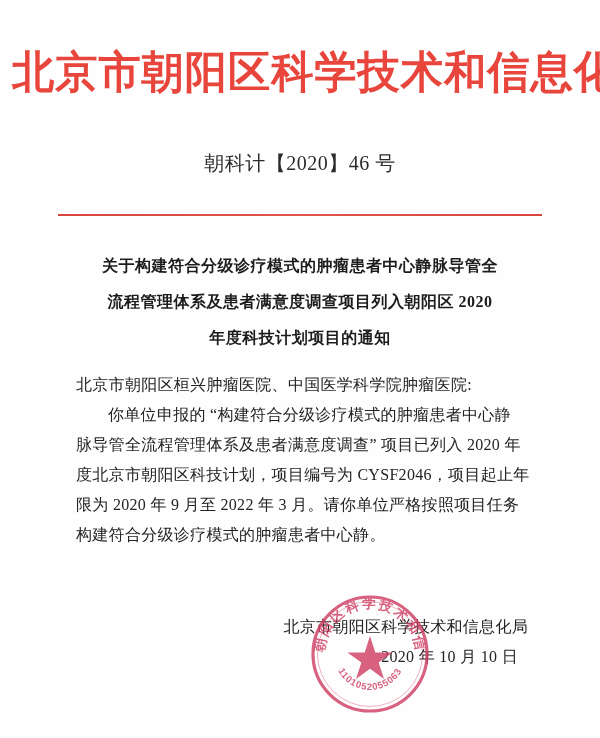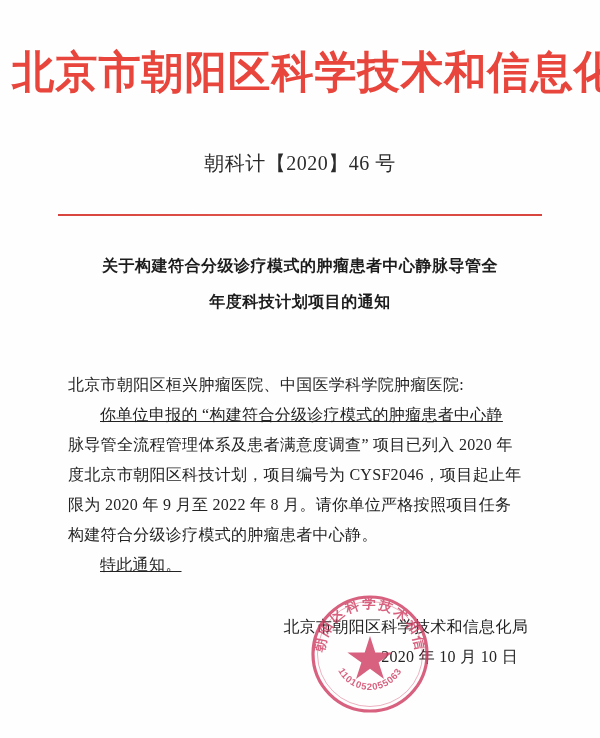--- a/index.html
+++ b/index.html
@@ -82,22 +82,22 @@
   .body-block {
     position: absolute;
     top: 370px;
     left: 68px;
     width: 464px;
     font-size: 16px;
     line-height: 30px;
     color: #232323;
     letter-spacing: 0.3px;
   }
-  .body-line { display: block; white-space: nowrap; }
-  .body-line.indent { text-indent: 32px; text-decoration: underline; }
+  .body-line { display: block; white-space: nowrap; margin-left: 8px; }
+  .body-line.indent { text-indent: 32px; }
 
   
   .signature {
     position: absolute;
     top: 612px;
     left: 0;
     width: 600px;
     text-align: right;
     padding-right: 72px;
     box-sizing: border-box;
@@ -129,31 +129,31 @@
   <div class="masthead">
     <div class="masthead-title">北京市朝阳区科学技术和信息化局</div>
   </div>
 
   <div class="doc-number">朝科计【2020】46 号</div>
 
   <div class="red-rule"></div>
 
   <div class="doc-title">
     <span class="tline">关于构建符合分级诊疗模式的肿瘤患者中心静脉导管全</span>
+    <span class="tline">流程管理体系及患者满意度调查项目列入朝阳区 2020</span>
     <span class="tline">年度科技计划项目的通知</span>
   </div>
 
   <div class="body-block">
     <span class="body-line">北京市朝阳区桓兴肿瘤医院、中国医学科学院肿瘤医院:</span>
     <span class="body-line indent">你单位申报的 “构建符合分级诊疗模式的肿瘤患者中心静</span>
     <span class="body-line">脉导管全流程管理体系及患者满意度调查” 项目已列入 2020 年</span>
     <span class="body-line">度北京市朝阳区科技计划，项目编号为 CYSF2046，项目起止年</span>
-    <span class="body-line">限为 2020 年 9 月至 2022 年 8 月。请你单位严格按照项目任务</span>
+    <span class="body-line">限为 2020 年 9 月至 2022 年 3 月。请你单位严格按照项目任务</span>
     <span class="body-line">构建符合分级诊疗模式的肿瘤患者中心静。</span>
-    <span class="body-line indent">特此通知。</span>
   </div>
 
   <div class="signature">
     <span class="sig-line">北京市朝阳区科学技术和信息化局</span>
     <span class="sig-line sig-date">2020 年 10 月 10 日</span>
   </div>
 
   <div class="seal">
     <svg viewBox="0 0 124 124" xmlns="http://www.w3.org/2000/svg">
       <defs>

